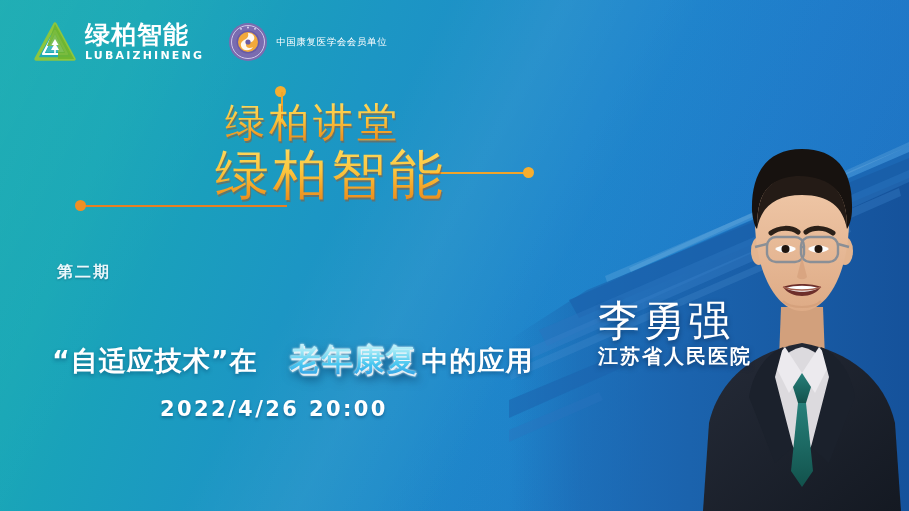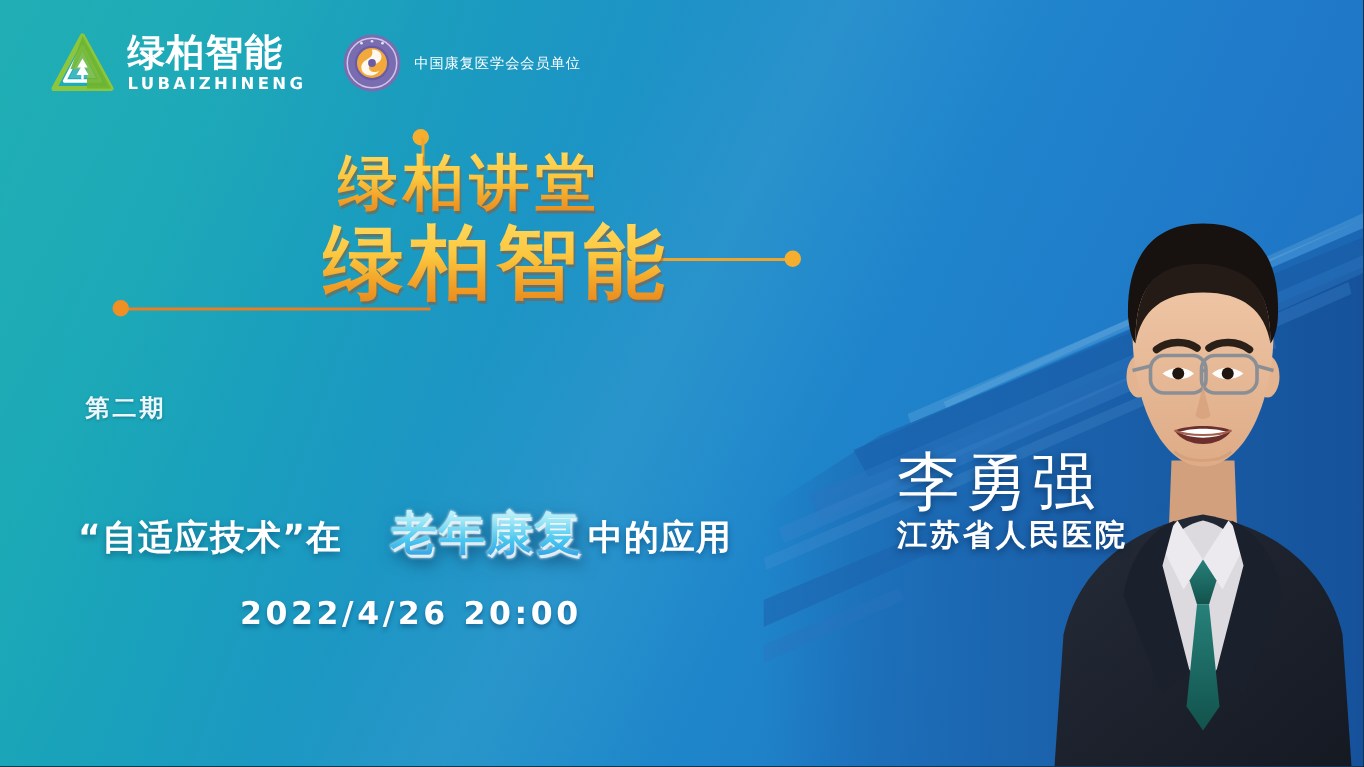--- a/index.html
+++ b/index.html
@@ -38,21 +38,21 @@
     font-size:11px;font-weight:700;color:#ffffff;letter-spacing:2.2px;
     margin-top:3px;
   }
   .member{display:flex;align-items:center;gap:8px;justify-content:space-between;}
   .member-seal{width:40px;height:40px;flex:none;}
   .member-text{font-size:9.5px;color:#ffffff;letter-spacing:.6px;white-space:nowrap;}
 
   
   .titleblock{position:absolute;left:215px;top:100px;width:330px;}
   .t-line1,.t-line2{
-    font-weight:700;
+    font-weight:400;
     background:linear-gradient(180deg,#ffd95e 0%,#fcc73f 42%,#f3a327 72%,#e8871b 100%);
     -webkit-background-clip:text;background-clip:text;
     color:transparent;
     -webkit-text-fill-color:transparent;
     filter:drop-shadow(1.5px 2px 0 rgba(176,76,16,.45));
     letter-spacing:4px;
     white-space:nowrap;
   }
   .t-line1{font-size:40px;line-height:44px;margin-left:10px;}
   .t-line2{font-size:54px;line-height:58px;margin-top:2px;}
@@ -73,21 +73,21 @@
     text-shadow:0 1px 2px rgba(0,40,70,.35);
   }
 
   
   .topic{
     position:absolute;left:52px;top:303px;
     display:flex;align-items:baseline;white-space:nowrap;
     font-weight:700;
   }
   .topic-a,.topic-c{
-    font-size:23px;color:#ffffff;letter-spacing:1px;
+    font-size:27px;color:#ffffff;letter-spacing:1px;
     text-shadow:0 2px 4px rgba(3,45,85,.45);
     margin-top:40px;
   }
   .topic-b{
     font-size:31px;letter-spacing:1px;
     background:linear-gradient(180deg,#e8fbff 0%,#9fe8f6 28%,#49c6ef 60%,#2a8fe0 100%);
     -webkit-background-clip:text;background-clip:text;
     color:transparent;-webkit-text-fill-color:transparent;
     padding:0 4px;
     filter:drop-shadow(0 0 1.2px #ffffff) drop-shadow(1px 2px 0 rgba(255,255,255,.85)) drop-shadow(2px 4px 5px rgba(2,40,80,.5));

